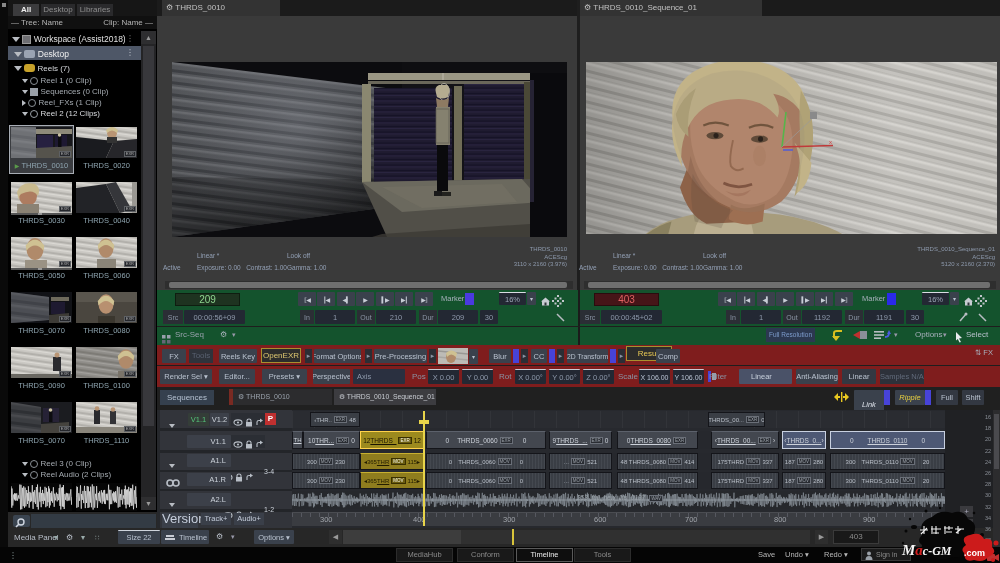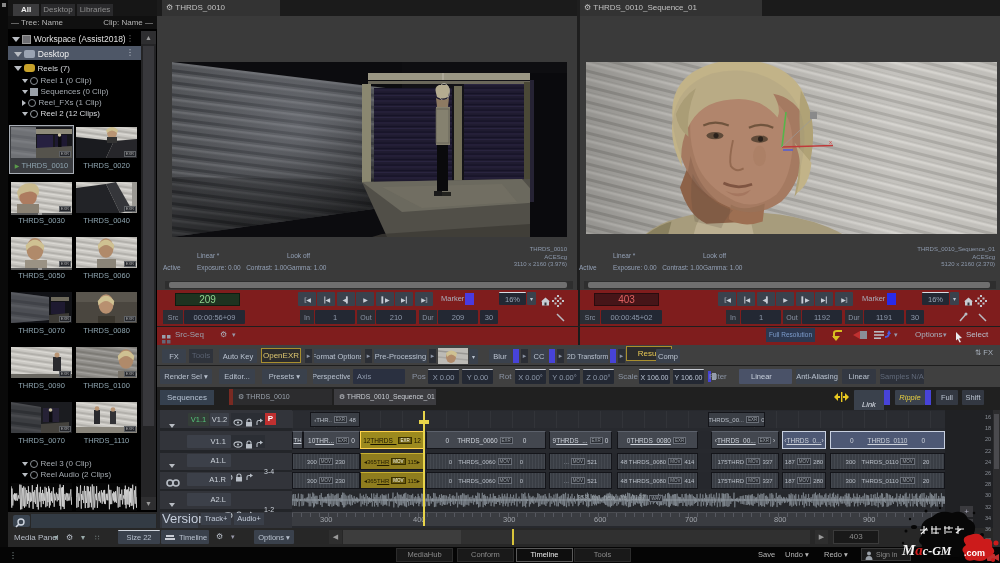--- a/index.html
+++ b/index.html
@@ -319,21 +319,21 @@
   <div class="abs" style="left:700px;top:246px;width:138px;text-align:right;color:#8d99ac;font-size:6px;line-height:7.5px">THRDS_0010_Sequence_01<br>ACEScg<br>5120 x 2160 (2.370)</div>
 
   <div class="abs" style="left:8px;top:281px;width:408px;height:8px;background:#2e2e2e">
         <div style="position:absolute;left:4px;top:1px;width:398px;height:6px;background:#6f6f6f;border-radius:2px"></div>
       </div>
   <div class="abs" style="left:427px;top:281px;width:412px;height:8px;background:#2e2e2e">
         <div style="position:absolute;left:4px;top:1px;width:402px;height:6px;background:#6f6f6f;border-radius:2px"></div>
       </div>
 </div>
 
-<div id="transport" class="abs" style="left:157px;top:290px;width:843px;height:55px;background:#7f1d1d">
+<div id="transport" class="abs" style="left:157px;top:290px;width:843px;height:55px;background:#14532d">
   <div class="abs" style="left:421px;top:0;width:2px;height:55px;background:#1b1b1b"></div>
   <div class="abs" style="left:0;top:36px;width:843px;height:1px;background:#1e1e1e"></div>
 
   <div class="abs" style="left:18px;top:3px;width:65px;height:13px;background:#1e3320;border:1px solid #0f1d10;color:#8fd48f;font-size:10px;text-align:center;line-height:12px">209</div>
   <div class="sep" style="left:6px;top:20px;width:20px;height:14px">Src</div>
   <div class="fld" style="left:27px;top:20px;width:61px;height:14px;font-size:7.5px">00:00:56+09</div>
   <div class="btn tb" style="left:141px;top:2px">⟦◀</div>
   <div class="btn tb" style="left:160px;top:2px">┃◀</div>
   <div class="btn tb" style="left:180px;top:2px">◀▍</div>
   <div class="btn tb" style="left:199px;top:2px">▶</div>
@@ -444,27 +444,27 @@
         </svg></div>
   <div class="lbl" style="left:737px;top:38px;height:13px;color:#99a;font-size:7px">▾</div>
   <div class="lbl" style="left:758px;top:38px;height:13px;color:#a8b0bc">Options</div>
   <div class="lbl" style="left:786px;top:38px;height:13px;color:#99a;font-size:7px">▾</div>
   <div class="abs" style="left:797px;top:39px;width:10px;height:12px"><svg width="10" height="12">
           <path d="M2 1 L8 7 L5 7.5 L7 11 L5.5 11.6 L3.8 8 L2 9.5 Z" fill="#e8eaee"></path>
         </svg></div>
   <div class="lbl" style="left:809px;top:38px;height:13px;color:#b8c0cc">Select</div>
 </div>
 
-<div id="toolbars" class="abs" style="left:157px;top:345px;width:843px;height:65px;background:#404040">
+<div id="toolbars" class="abs" style="left:157px;top:345px;width:843px;height:65px;background:#7f1d1d">
   <div class="abs" style="left:0;top:42px;width:843px;height:23px;background:#202020"></div>
   <div class="abs" style="left:0;top:20px;width:843px;height:1px;background:#1e1e1e"></div>
 
   <div class="btn" style="left:5px;top:4px;width:24px;height:14px">FX</div>
   <div class="abs" style="left:32px;top:4px;width:24px;height:14px;background:#2f333b;color:#596070;font-size:8px;text-align:center;line-height:14px">Tools</div>
-  <div class="btn" style="left:62px;top:4px;width:38px;height:14px">Auto Key</div>
+  <div class="btn" style="left:62px;top:4px;width:38px;height:14px">Reels Key</div>
   <div class="ybox" style="left:104px;top:3px;width:40px;height:15px">OpenEXR</div>
   <div class="sep" style="left:148px;top:4px;width:7px;height:14px">▸</div>
   <div class="btn" style="left:157px;top:4px;width:47px;height:14px">Format Options</div>
   <div class="sep" style="left:208px;top:4px;width:7px;height:14px">▸</div>
   <div class="btn" style="left:217px;top:4px;width:53px;height:14px">Pre-Processing</div>
   <div class="sep" style="left:272px;top:4px;width:7px;height:14px">▸</div>
   <div class="abs" style="left:281px;top:3px;width:30px;height:16px;background:#888;overflow:hidden"><svg width="30" height="16">
           <rect width="30" height="16" fill="#bdbbb6"></rect>
           <line x1="0" y1="3" x2="30" y2="6" stroke="#9a9894" stroke-width="1.5"></line>
           <line x1="0" y1="9" x2="30" y2="12" stroke="#a8a6a2" stroke-width="1.5"></line>

